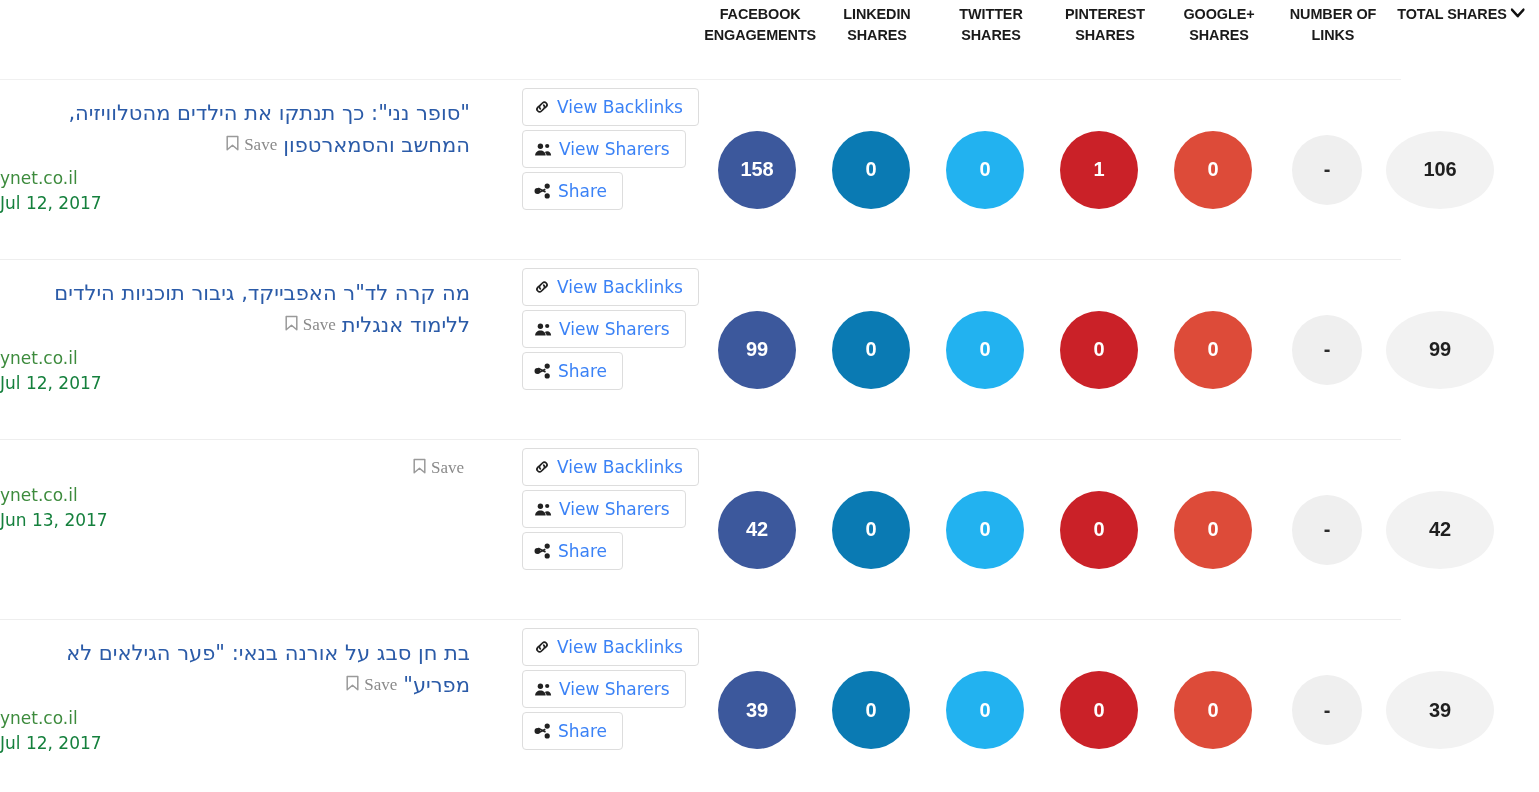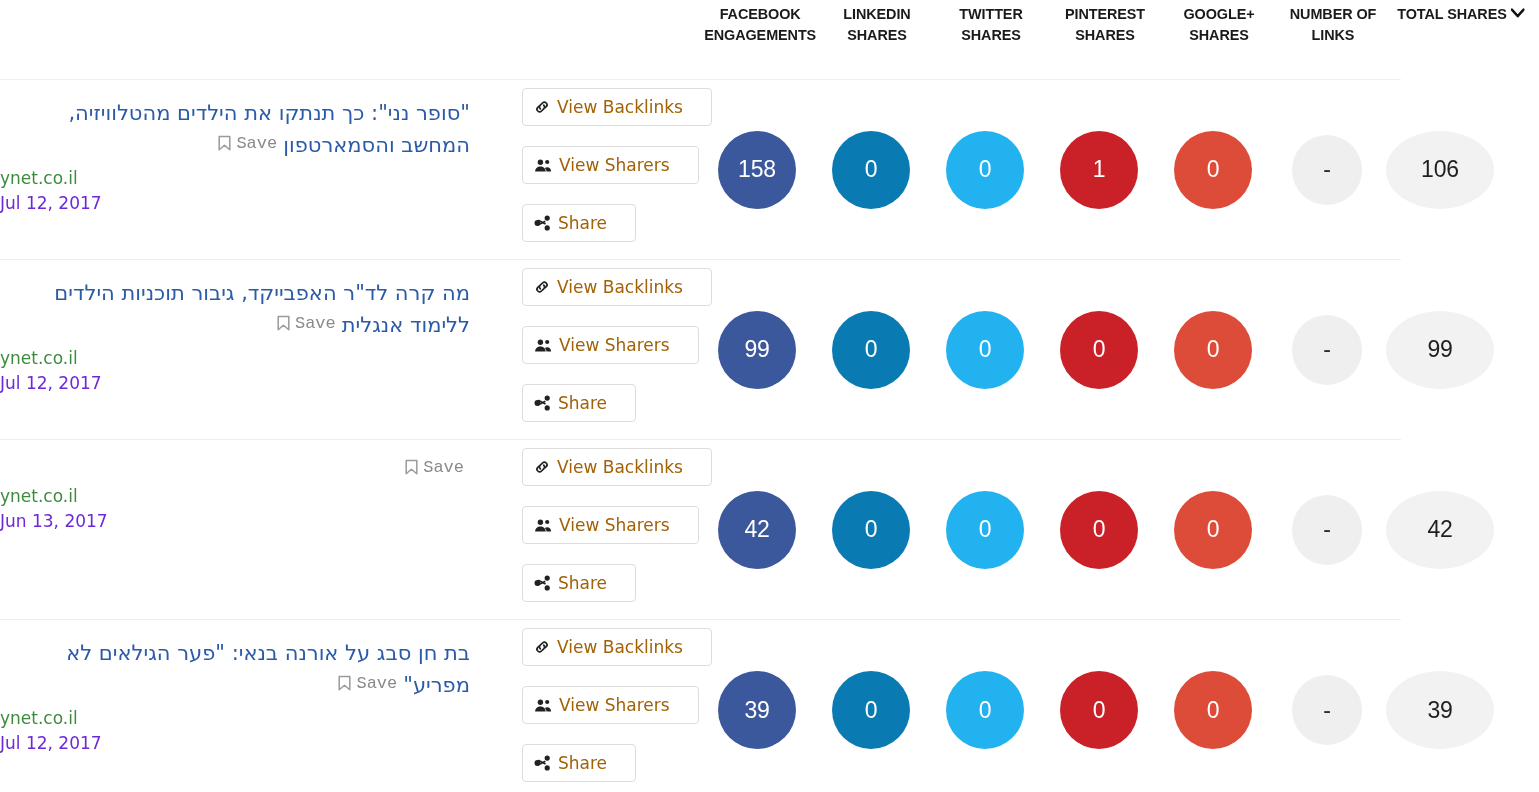--- a/index.html
+++ b/index.html
@@ -102,71 +102,71 @@
   }
 
   .title-wrap {
     direction: rtl;
     text-align: right;
     width: 470px;
   }
 
   .save-btn {
     display: inline-flex;
-    align-items: center;
+    align-items: flex-start;
     gap: 4px;
     direction: ltr;
     font-size: 17px;
     color: #8a8a8a;
     margin-right: 6px;
     cursor: pointer;
     vertical-align: baseline;
-    font-family: Liberation Mono, monospace;
+    font-family: Liberation Serif, serif;
   }
   .save-btn svg { display: block; }
 
   .source-line {
     direction: ltr;
     text-align: left;
     font-size: 17px;
     color: #3d8b3d;
     margin-top: 6px;
     cursor: pointer;
     font-family: "DejaVu Sans", "Liberation Sans", sans-serif;
   }
 
   .date-line {
     direction: ltr;
     text-align: left;
     font-size: 17px;
-    color: #6d28d9;
+    color: #15803d;
     margin-top: 5px;
     font-family: "DejaVu Sans", "Liberation Sans", sans-serif;
   }
 
   
   .actions-cell {
     position: absolute;
     left: 522px;
     top: 8px;
     width: 175px;
   }
 
   .act-btn {
     display: inline-flex;
     align-items: center;
     gap: 7px;
     border: 1px solid #dddddd;
     border-radius: 4px;
     background: #ffffff;
-    padding: 7px 28px 7px 11px;
+    padding: 7px 15px 7px 11px;
     font-size: 17px;
-    color: #a16207;
+    color: #3b82f6;
     cursor: pointer;
-    margin-bottom: 20px;
+    margin-bottom: 4px;
     line-height: 1.3;
     font-family: "DejaVu Sans", "Liberation Sans", sans-serif;
     white-space: nowrap;
   }
   .act-btn svg { display: block; flex: none; }
 
   
   .metrics-cell {
     position: absolute;
     left: 700px;
@@ -186,22 +186,22 @@
   .mcol.total { flex: 0 0 155px; justify-content: flex-start; padding-left: 2px; }
 
   .bubble {
     width: 78px;
     height: 78px;
     border-radius: 50%;
     display: flex;
     align-items: center;
     justify-content: center;
     color: #ffffff;
-    font-size: 23px;
-    font-weight: normal;
+    font-size: 20px;
+    font-weight: bold;
     font-family: "Liberation Sans Narrow", "Liberation Sans", sans-serif;
     letter-spacing: -0.2px;
   }
 
   .bubble.gray {
     background: #efefef;
     color: #2b2b2b;
     width: 70px;
     height: 70px;
   }

